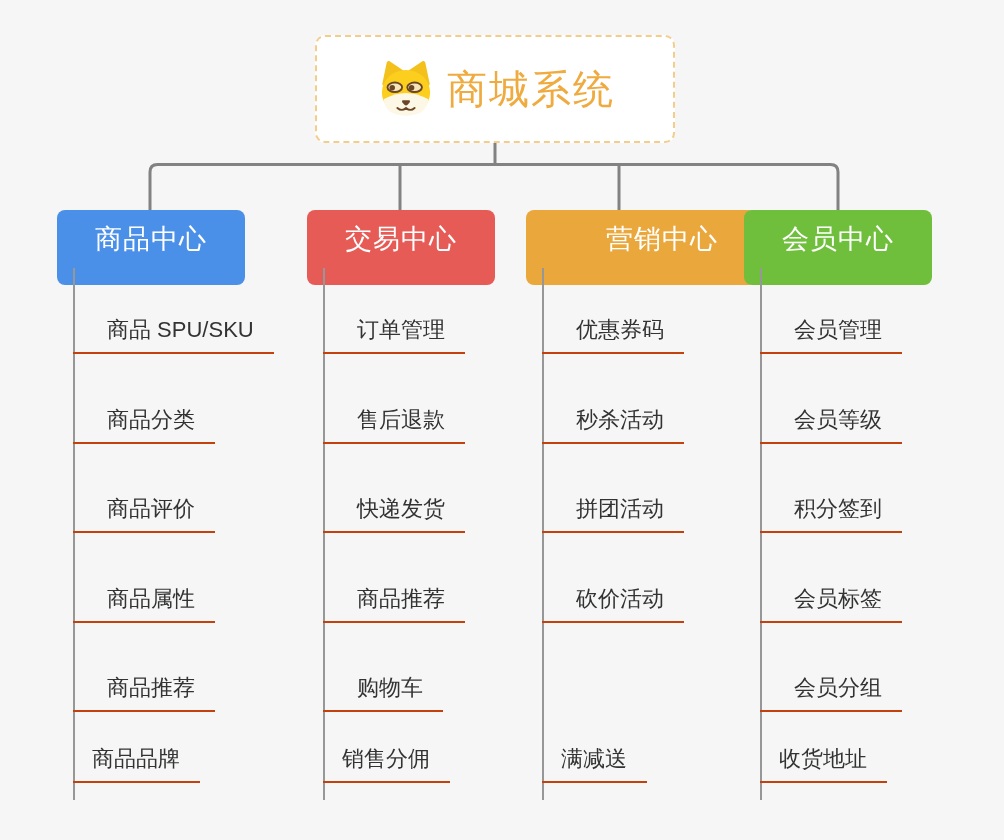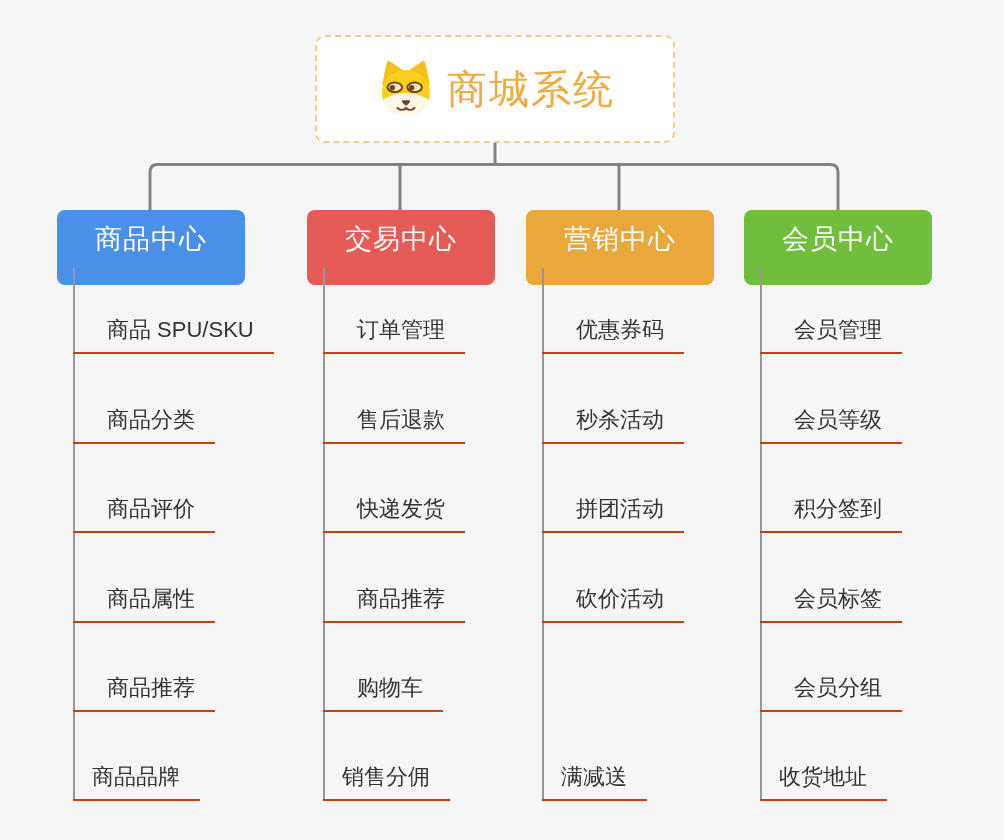--- a/index.html
+++ b/index.html
@@ -76,21 +76,21 @@
     color:#333333;
     padding:0 20px 8px 34px;
     border-bottom:2px solid #c2410c;
     cursor:pointer;
   }
   .r0{top:48px;}
   .r1{top:138px;}
   .r2{top:227px;}
   .r3{top:317px;}
   .r4{top:406px;}
-  .r5{top:495px;padding-left:19px;}
+  .r5{top:477px;padding-left:19px;}
 </style>
 </head>
 <body>
 
 <div class="canvas">
 
   <svg class="connectors" width="1004" height="840" viewBox="0 0 1004 840">
     <g fill="none" stroke="#828282" stroke-width="3">
       <path d="M495,143 L495,164.5"></path>
       <path d="M150,210 L150,172 Q150,164.5 157.5,164.5 L830.5,164.5 Q838,164.5 838,172 L838,210"></path>
@@ -112,21 +112,21 @@
         <circle cx="42.5" cy="31.5" r="3.2" fill="#6b4726"></circle>
         <path d="M32,46 L40,46 Q41.5,47 40,49 L37.5,51.5 Q36,52.6 34.5,51.5 L32,49 Q30.5,47 32,46 Z" fill="#6b4726"></path>
         <path d="M26,55 Q31,59.5 36,55 Q41,59.5 46,55" fill="none" stroke="#6b4726" stroke-width="2.2" stroke-linecap="round"></path>
       </svg>
     </span>
     <span class="root-title">商城系统</span>
   </div>
 
   <div class="branch-header b0" style="background: rgb(75, 144, 232);">商品中心</div>
   <div class="branch-header b1" style="background: rgb(230, 91, 85);">交易中心</div>
-  <div class="branch-header b2" style="background: rgb(234, 167, 60);">营销中心</div>
+  <div class="branch-header b2" style="background: rgb(234, 167, 60); padding-left: 42px;">营销中心</div>
   <div class="branch-header b3" style="background: rgb(111, 191, 60);">会员中心</div>
 
   <div class="branch-col c0">
     <div class="leaf r0">商品 SPU/SKU</div>
     <div class="leaf r1">商品分类</div>
     <div class="leaf r2">商品评价</div>
     <div class="leaf r3">商品属性</div>
     <div class="leaf r4">商品推荐</div>
     <div class="leaf r5">商品品牌</div>
   </div>

